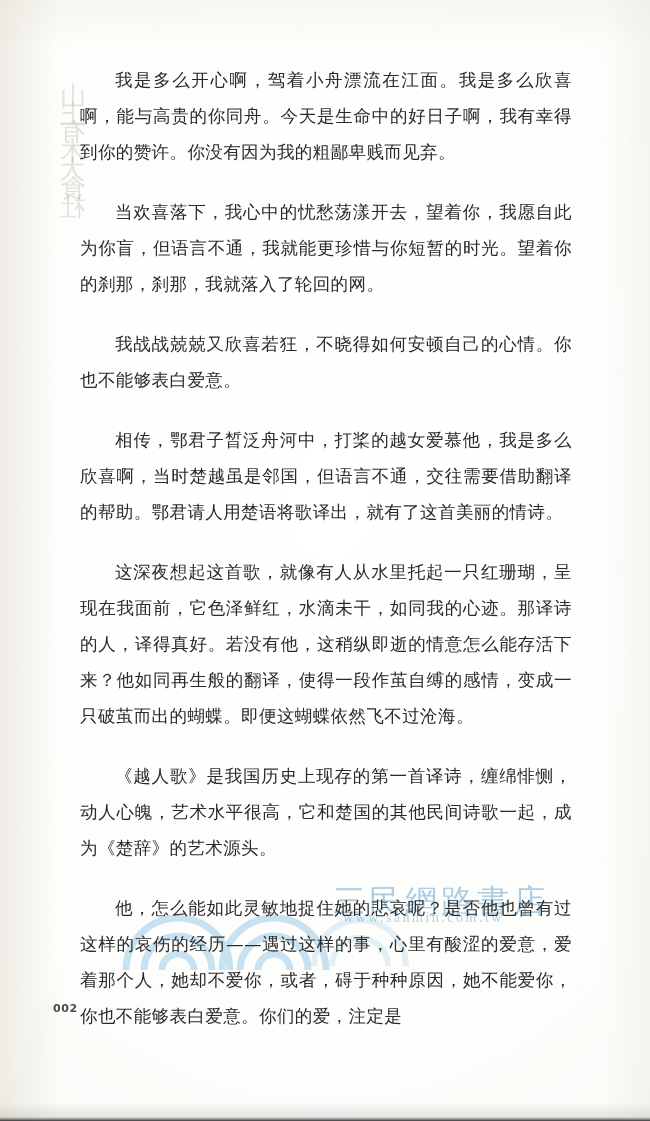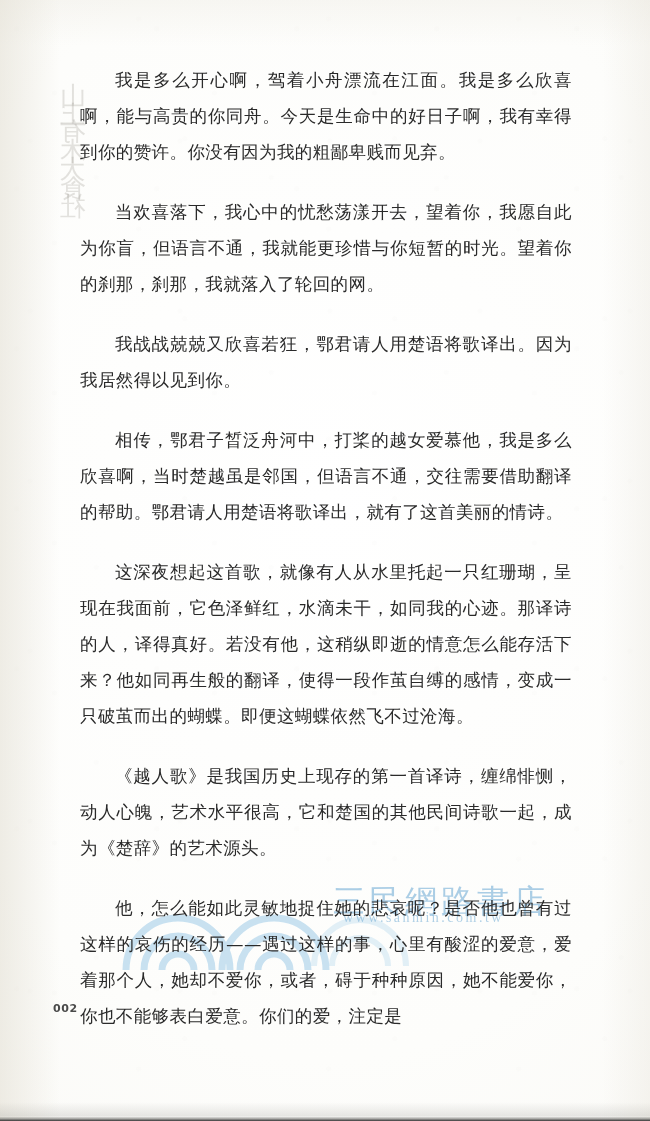--- a/index.html
+++ b/index.html
@@ -178,21 +178,21 @@
         <path d="M 214 104 A 28 28 0 0 1 270 104"></path>
       </g>
     </svg>
     <div class="wm-text">三民網路書店</div>
     <div class="wm-url">www.sanmin.com.tw</div>
   </div>
 
   <div id="textcol">
     <p class="para">我是多么开心啊，驾着小舟漂流在江面。我是多么欣喜啊，能与高贵的你同舟。今天是生命中的好日子啊，我有幸得到你的赞许。你没有因为我的粗鄙卑贱而见弃。</p>
     <p class="para">当欢喜落下，我心中的忧愁荡漾开去，望着你，我愿自此为你盲，但语言不通，我就能更珍惜与你短暂的时光。望着你的刹那，刹那，我就落入了轮回的网。</p>
-    <p class="para">我战战兢兢又欣喜若狂，鄂君请人用楚语将歌译出。因为我居然得以见到你。</p>
+    <p class="para">我战战兢兢又欣喜若狂，不晓得如何安顿自己的心情。你也不能够表白爱意。</p>
     <p class="para">相传，鄂君子晳泛舟河中，打桨的越女爱慕他，我是多么欣喜啊，当时楚越虽是邻国，但语言不通，交往需要借助翻译的帮助。鄂君请人用楚语将歌译出，就有了这首美丽的情诗。</p>
     <p class="para">这深夜想起这首歌，就像有人从水里托起一只红珊瑚，呈现在我面前，它色泽鲜红，水滴未干，如同我的心迹。那译诗的人，译得真好。若没有他，这稍纵即逝的情意怎么能存活下来？他如同再生般的翻译，使得一段作茧自缚的感情，变成一只破茧而出的蝴蝶。即便这蝴蝶依然飞不过沧海。</p>
     <p class="para">《越人歌》是我国历史上现存的第一首译诗，缠绵悱恻，动人心魄，艺术水平很高，它和楚国的其他民间诗歌一起，成为《楚辞》的艺术源头。</p>
     <p class="para">他，怎么能如此灵敏地捉住她的悲哀呢？是否他也曾有过这样的哀伤的经历——遇过这样的事，心里有酸涩的爱意，爱着那个人，她却不爱你，或者，碍于种种原因，她不能爱你，你也不能够表白爱意。你们的爱，注定是</p>
   </div>
 
   <div id="folio">002</div>
 
   <div id="scan-edge-bottom-soft"></div>
   <div id="scan-edge-bottom"></div>

